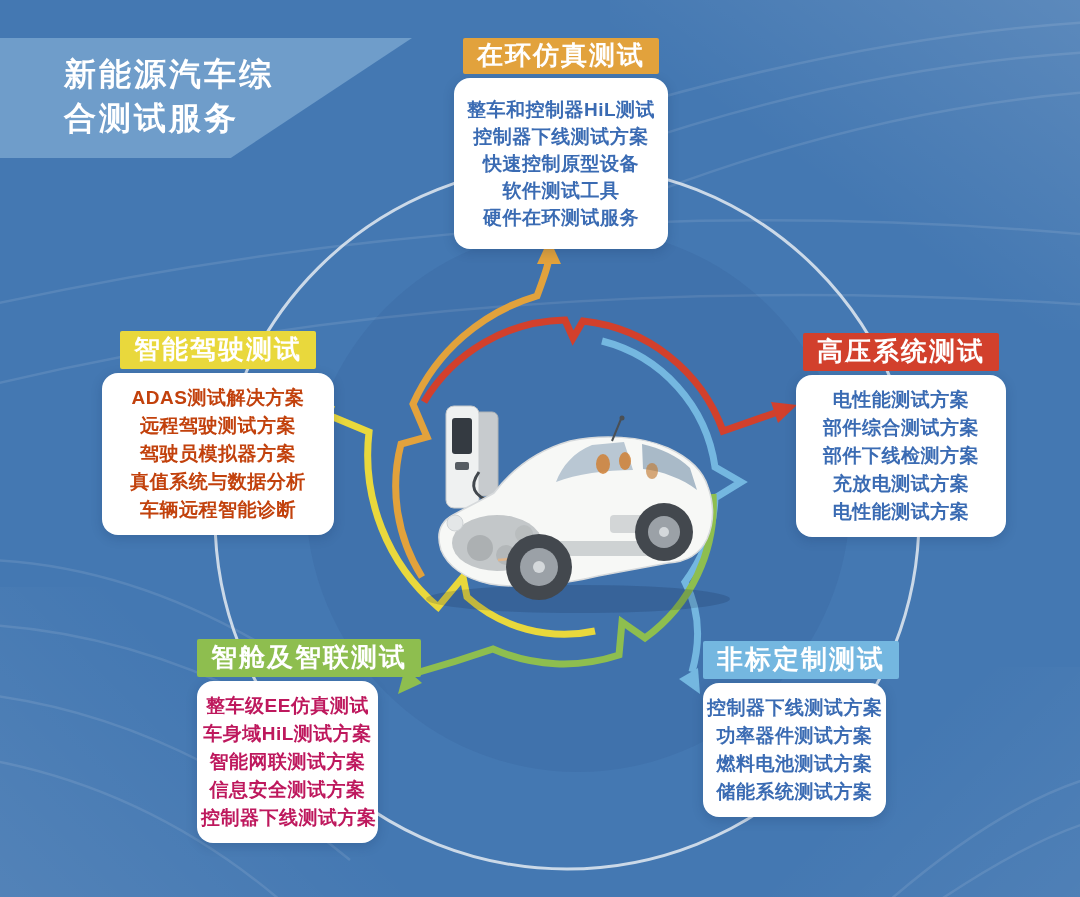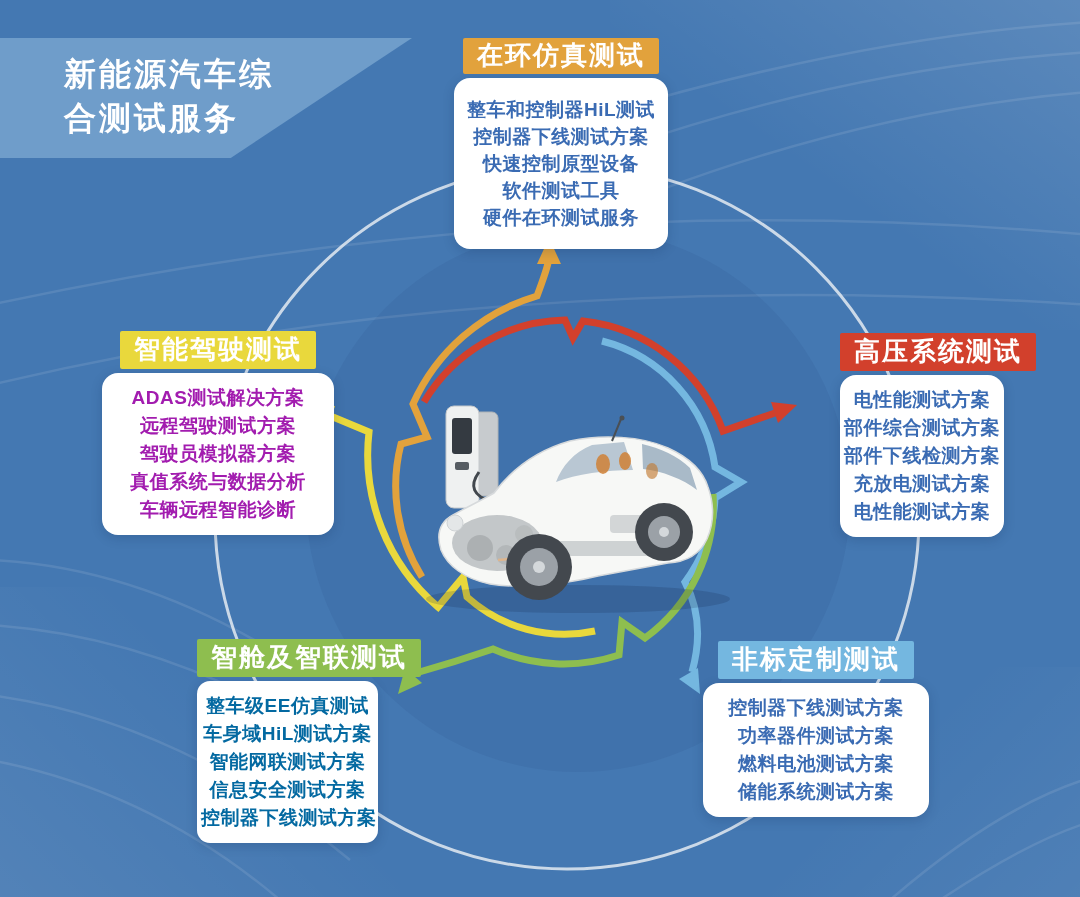--- a/index.html
+++ b/index.html
@@ -44,24 +44,24 @@
     padding:11px 4px;box-shadow:0 3px 12px rgba(15,40,80,0.20);
   }
   .item{
     font-size:19px;line-height:28px;font-weight:600;
     letter-spacing:0.5px;white-space:nowrap;
   }
   .g-top{left:454px;top:38px;width:214px;}
   .g-top .group-header{height:36px;line-height:36px;}
   .g-top .card{padding:18px 2px;}
   .g-top .item{line-height:27px;}
-  .g-right{left:840px;top:333px;width:164px;}
+  .g-right{left:796px;top:333px;width:210px;}
   .g-left{left:102px;top:331px;width:232px;}
   .g-bl{left:197px;top:639px;width:181px;}
-  .g-br{left:703px;top:641px;width:226px;}
+  .g-br{left:703px;top:641px;width:183px;}
 </style>
 </head>
 <body>
 
 <div class="canvas" style="background-color: rgb(68, 120, 178);">
 
   <svg class="bg-svg" viewBox="0 0 1080 897">
     <g fill="none" stroke="rgba(255,255,255,0.10)" stroke-width="2.5">
       <path d="M -10 305 Q 540 185 1090 235"></path>
       <path d="M -10 385 Q 500 265 1090 305"></path>
@@ -186,32 +186,32 @@
       <div class="item">电性能测试方案</div>
       <div class="item">部件综合测试方案</div>
       <div class="item">部件下线检测方案</div>
       <div class="item">充放电测试方案</div>
       <div class="item">电性能测试方案</div>
     </div>
   </div>
 
   <div class="group g-left">
     <div class="group-header" style="background-color: rgb(233, 216, 60);">智能驾驶测试</div>
-    <div class="card" style="color: #a21caf;">
+    <div class="card" style="color: #c2410c;">
       <div class="item">ADAS测试解决方案</div>
       <div class="item">远程驾驶测试方案</div>
       <div class="item">驾驶员模拟器方案</div>
       <div class="item">真值系统与数据分析</div>
       <div class="item">车辆远程智能诊断</div>
     </div>
   </div>
 
   <div class="group g-bl">
     <div class="group-header" style="background-color: rgb(142, 190, 79);">智舱及智联测试</div>
-    <div class="card" style="color: #0369a1; border-radius: 13px;">
+    <div class="card" style="color: #be185d;">
       <div class="item">整车级EE仿真测试</div>
       <div class="item">车身域HiL测试方案</div>
       <div class="item">智能网联测试方案</div>
       <div class="item">信息安全测试方案</div>
       <div class="item">控制器下线测试方案</div>
     </div>
   </div>
 
   <div class="group g-br">
     <div class="group-header" style="background-color: rgb(116, 183, 224);">非标定制测试</div>

